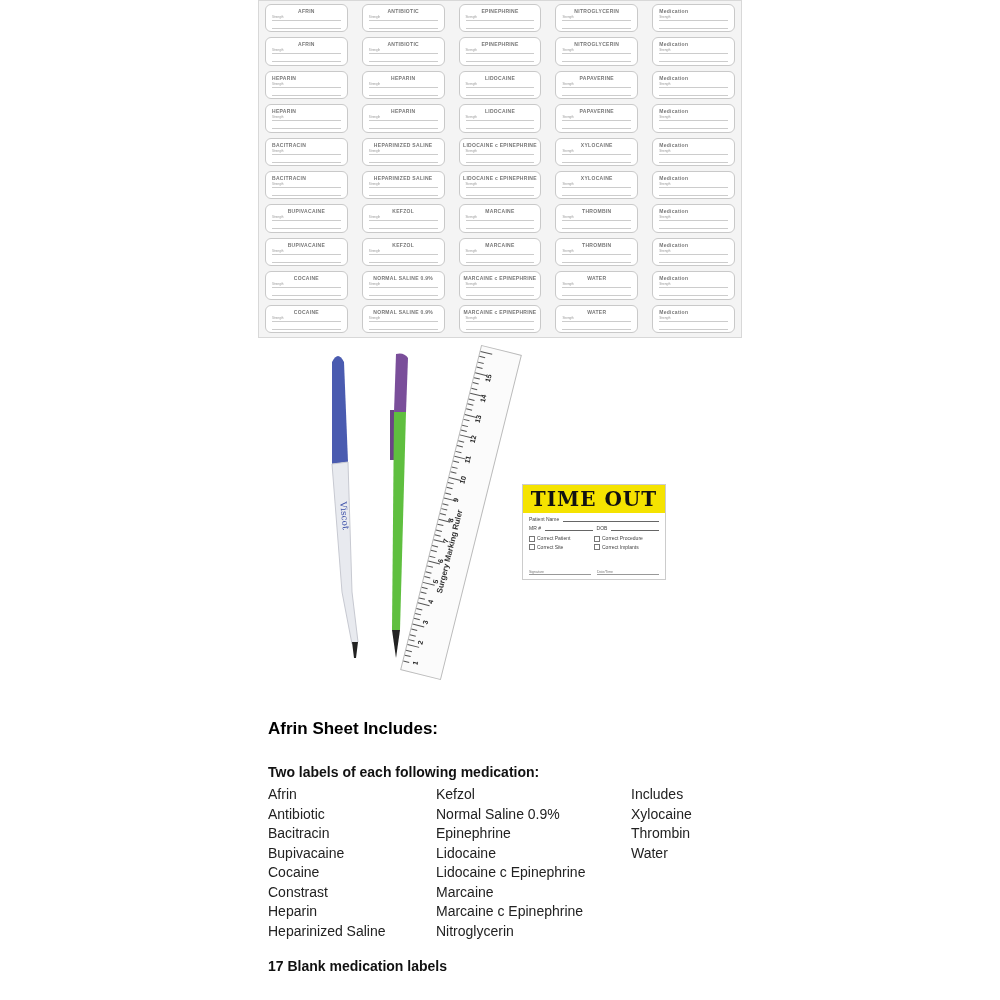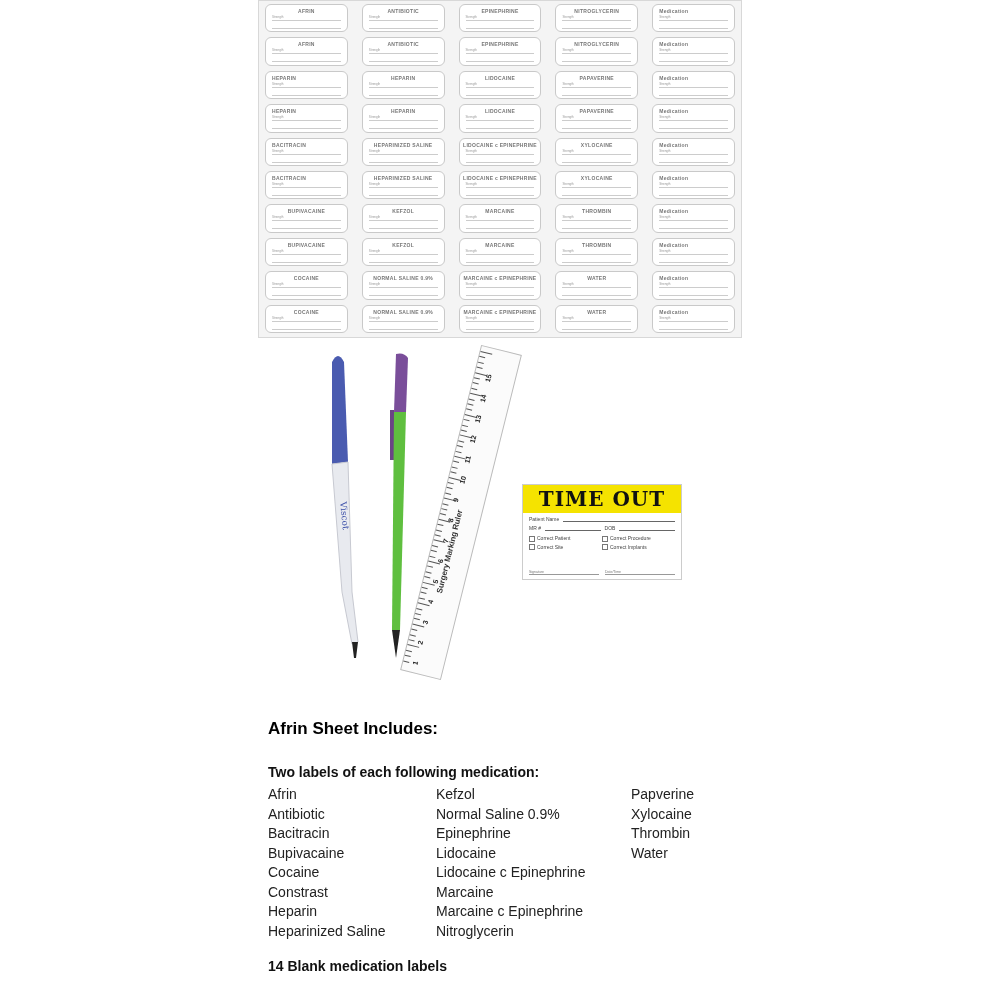--- a/index.html
+++ b/index.html
@@ -10,21 +10,21 @@
   .lbl .t{position:absolute;left:0;right:0;top:3px;text-align:center;font-size:5px;font-weight:bold;color:#777;letter-spacing:.3px;white-space:nowrap;}
   .lbl.left .t{text-align:left;left:6px;}
   .lbl .l1{position:absolute;left:6px;right:6px;top:15px;border-top:1px solid #ccc;}
   .lbl .l2{position:absolute;left:6px;right:6px;top:23px;border-top:1px solid #ccc;}
   .lbl .sm{position:absolute;left:6px;top:10px;font-size:3px;color:#999;}
   .pen{position:absolute;}
   .ruler{position:absolute;left:440px;top:345px;width:42px;height:335px;background:#fbfbfb;border:1px solid #bbb;transform-origin:center;transform:rotate(14deg);box-sizing:border-box;}
   .ruler .tick{position:absolute;left:0;width:8px;border-top:1px solid #555;}
   .ruler .num{position:absolute;left:10px;font-size:7px;font-weight:bold;color:#222;transform:rotate(-90deg);}
   .ruler .rtxt{position:absolute;left:14px;top:90px;font-size:8px;font-weight:bold;color:#333;transform:rotate(-90deg);transform-origin:left top;white-space:nowrap;top:250px;}
-  .timeout{position:absolute;left:522px;top:484px;width:160px;height:96px;background:#fff;border:1px solid #ccc;box-sizing:border-box;}
+  .timeout{position:absolute;left:522px;top:484px;width:144px;height:96px;background:#fff;border:1px solid #ccc;box-sizing:border-box;}
   .timeout .bar{height:28px;background:#f5e300;display:flex;align-items:center;justify-content:center;font-family:"DejaVu Serif",serif;font-weight:bold;font-size:20px;color:#111;letter-spacing:1px;}
   .timeout .row{font-size:5px;color:#444;margin:3px 6px 0;display:flex;gap:4px;}
   .timeout .row span.line{flex:1;border-bottom:1px solid #666;}
   .timeout .cb{display:grid;grid-template-columns:1fr 1fr;margin:4px 6px 0;font-size:5px;color:#444;row-gap:2px;}
   .timeout .cb div:before{content:"";display:inline-block;width:4px;height:4px;border:1px solid #777;margin-right:2px;vertical-align:middle;}
   .timeout .sig{position:absolute;bottom:4px;left:6px;right:6px;display:flex;gap:6px;font-size:3.5px;color:#777;}
   .timeout .sig span{flex:1;border-bottom:1px solid #999;}
   .h1{position:absolute;left:268px;top:719px;font-size:17px;font-weight:bold;color:#000;}
   .h2{position:absolute;left:268px;top:764px;font-size:14px;font-weight:bold;color:#111;}
   .col{position:absolute;top:785px;font-size:14px;color:#222;line-height:19.5px;}
@@ -470,18 +470,18 @@
     <div>Kefzol</div>
     <div>Normal Saline 0.9%</div>
     <div>Epinephrine</div>
     <div>Lidocaine</div>
     <div>Lidocaine c Epinephrine</div>
     <div>Marcaine</div>
     <div>Marcaine c Epinephrine</div>
     <div>Nitroglycerin</div>
   </div>
 <div class="col" id="col3" style="left:631px">
-    <div>Papverine</div>
+    <div>Includes</div>
     <div>Xylocaine</div>
     <div>Thrombin</div>
     <div>Water</div>
   </div>
-<div class="foot">14 Blank medication labels</div>
+<div class="foot">17 Blank medication labels</div>
 
 </body></html>

